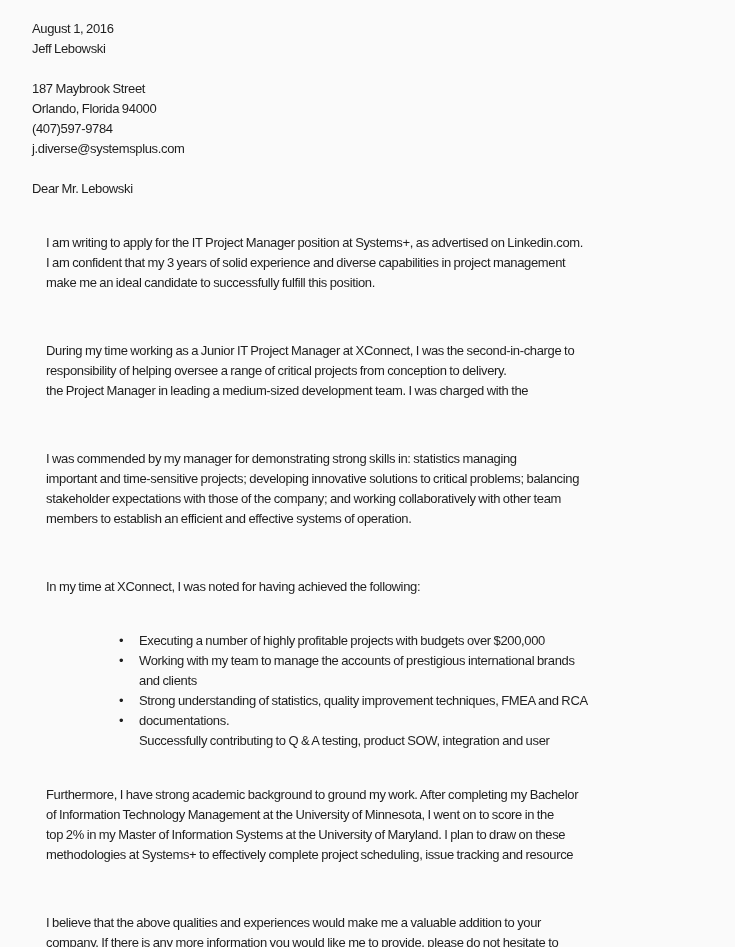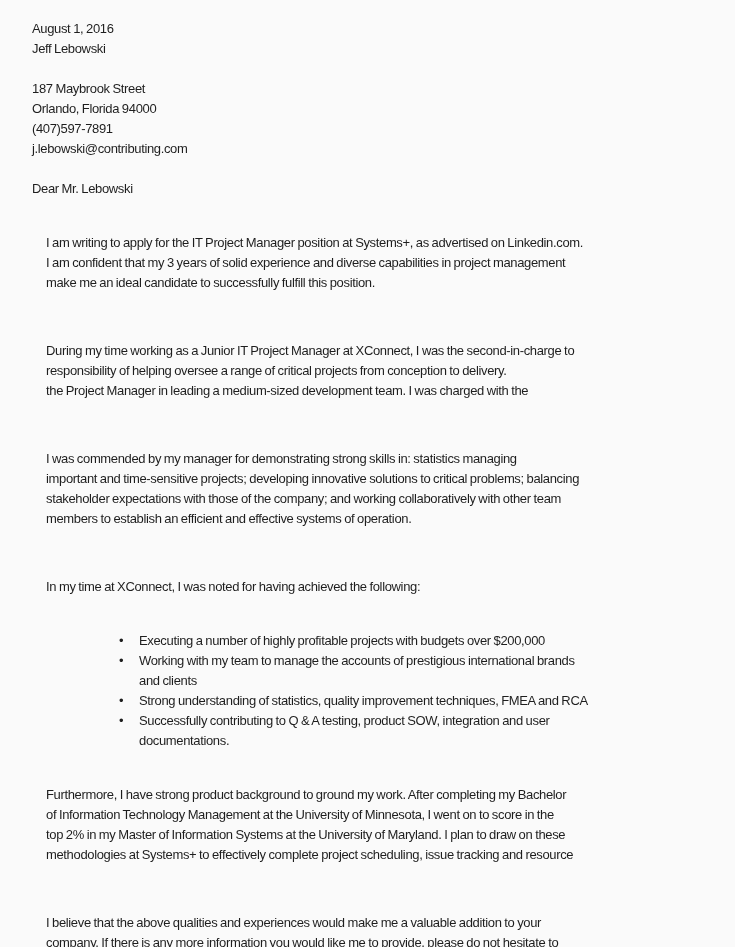--- a/index.html
+++ b/index.html
@@ -50,22 +50,22 @@
 
 <div class="page">
 
   <span class="line">August 1, 2016</span>
   <span class="line">Jeff Lebowski</span>
   <div class="blank"></div>
 
   <div>
     <span class="line">187 Maybrook Street</span>
     <span class="line">Orlando, Florida 94000</span>
-    <span class="line">(407)597-7891</span>
-    <span class="line">j.lebowski@contributing.com</span>
+    <span class="line">(407)597-9784</span>
+    <span class="line">j.diverse@systemsplus.com</span>
   </div>
   <div class="blank"></div>
 
   <span class="line">Dear Mr. Lebowski</span>
   <div class="blank"></div>
 
   <div class="para">
     <span class="line">I am writing to apply for the IT Project Manager position at Systems+, as advertised on Linkedin.com.</span>
     <span class="line">I am confident that my 3 years of solid experience and diverse capabilities in project management</span>
     <span class="line">make me an ideal candidate to successfully fulfill this position.</span>
@@ -101,28 +101,28 @@
       <span class="bullet-dot">•</span>
       <span class="line">Working with my team to manage the accounts of prestigious international brands</span>
       <span class="line">and clients</span>
     </li>
     <li class="bullet-item">
       <span class="bullet-dot">•</span>
       <span class="line">Strong understanding of statistics, quality improvement techniques, FMEA and RCA</span>
     </li>
     <li class="bullet-item">
       <span class="bullet-dot">•</span>
+      <span class="line">documentations.</span>
       <span class="line">Successfully contributing to Q &amp; A testing, product SOW, integration and user</span>
-      <span class="line">documentations.</span>
     </li>
   </ul>
   <div class="blank"></div>
 
   <div class="para">
-    <span class="line">Furthermore, I have strong product background to ground my work. After completing my Bachelor</span>
+    <span class="line">Furthermore, I have strong academic background to ground my work. After completing my Bachelor</span>
     <span class="line">of Information Technology Management at the University of Minnesota, I went on to score in the</span>
     <span class="line">top 2% in my Master of Information Systems at the University of Maryland. I plan to draw on these</span>
     <span class="line">methodologies at Systems+ to effectively complete project scheduling, issue tracking and resource</span>
   </div>
   <div class="blank"></div>
 
   <div class="para">
     <span class="line">I believe that the above qualities and experiences would make me a valuable addition to your</span>
     <span class="line">company. If there is any more information you would like me to provide, please do not hesitate to</span>
     <span class="line">contact me.</span>

